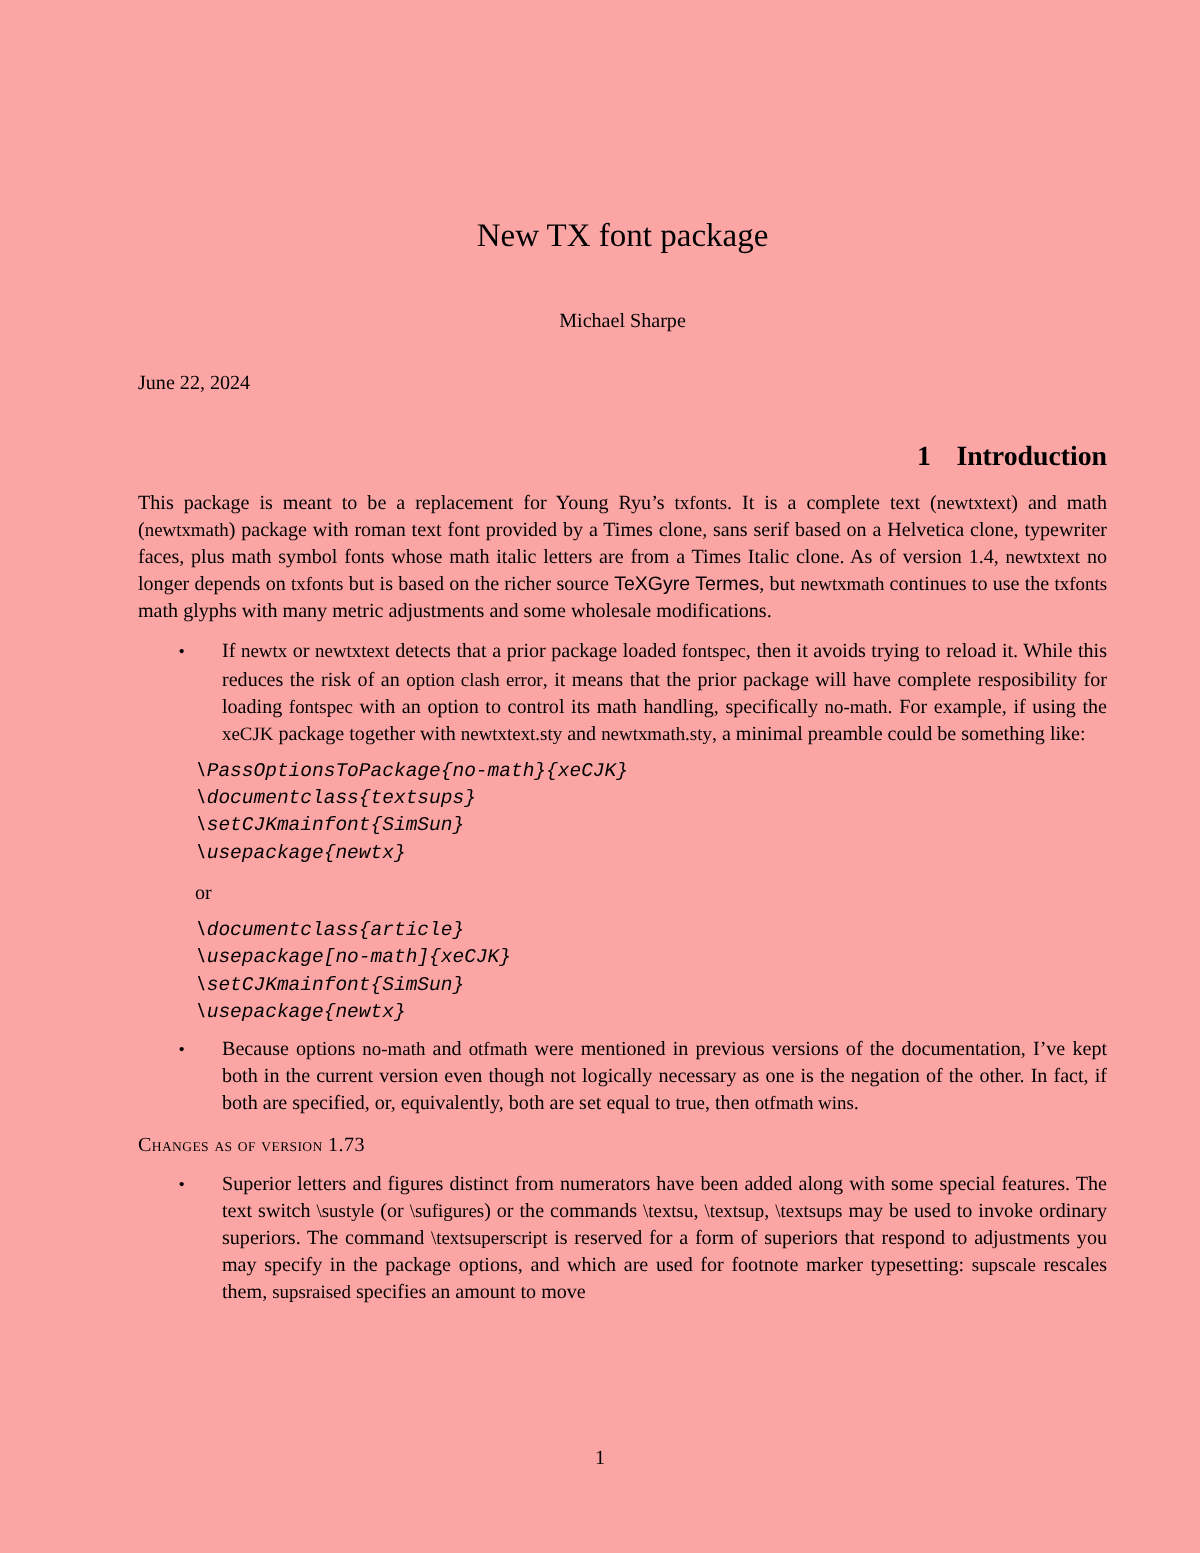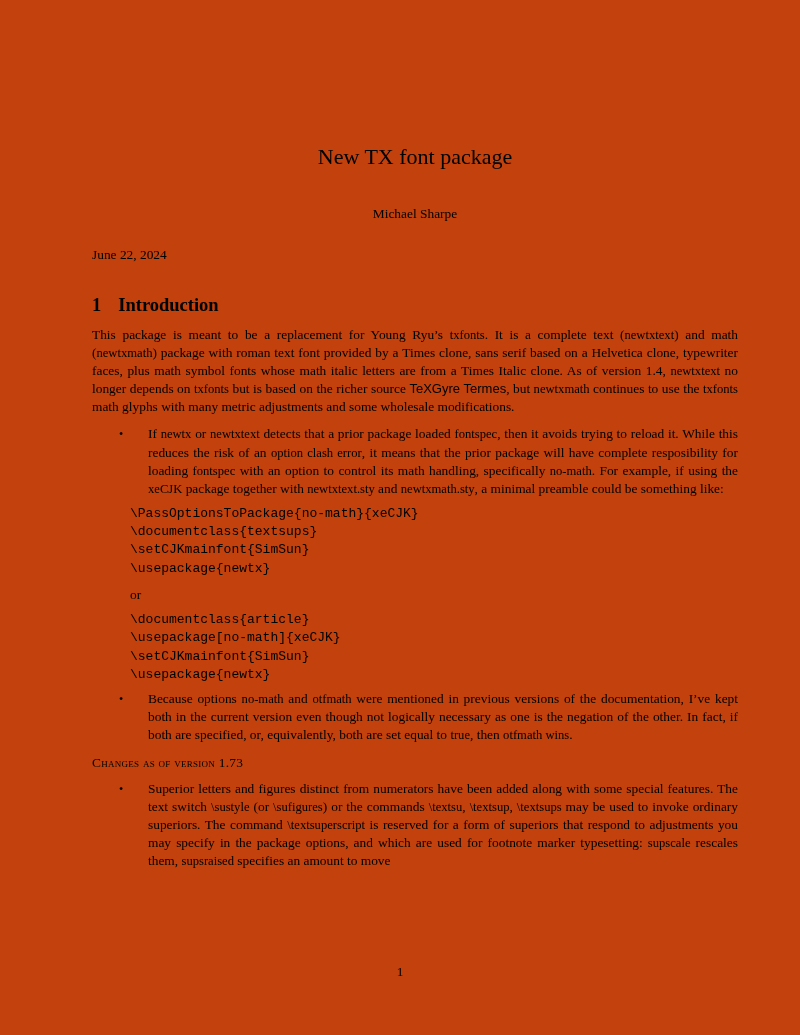--- a/index.html
+++ b/index.html
@@ -2,21 +2,21 @@
 <html><head>
 <meta charset="utf-8">
 <style>
   html, body { margin: 0; padding: 0; background: #ffffff; }
   .page {
     position: relative;
     width: 800px;
     height: 1035px;
     box-sizing: border-box;
     padding: 0 62px 0 92px;
-    background: #c2410c;
+    background: #fca5a5;
     color: #000000;
     font-family: "Liberation Serif", serif;
     font-size: 13.4px;
     line-height: 18.1px;
     overflow: hidden;
   }
   .title {
     margin: 0;
     padding-top: 144px;
     font-size: 22px;
@@ -24,20 +24,21 @@
     font-weight: 400;
     text-align: center;
   }
   .author { margin-top: 35px; text-align: center; line-height: 17px; }
   .date   { margin-top: 24px; text-align: left; line-height: 17px; }
   .section {
     margin: 32px 0 0 0;
     font-size: 18.5px;
     line-height: 21px;
     font-weight: 700;
+    text-align: right;
   }
   .secnum { margin-right: 17px; }
   .body { margin: 10px 0 0 0; }
   .just { text-align: justify; }
   .schead {
     margin-top: 13px;
     line-height: 17px;
     font-variant: small-caps;
     letter-spacing: 0.02em;
   }
@@ -51,20 +52,21 @@
     font-size: 12px;
     line-height: 18.1px;
   }
   .btext { flex: 1; text-align: justify; margin-left: 18px; }
   .code {
     margin: 7px 0 0 38px;
     font-family: "Liberation Mono", monospace;
     font-size: 13px;
     line-height: 18.3px;
     white-space: pre;
+    font-style: italic;
   }
   .orlabel { margin: 8px 0 0 38px; line-height: 18px; }
   .tt { font-family: Liberation Serif, serif; font-size: 12.6px; }
   .sf { font-family: "Liberation Sans", sans-serif; font-size: 13px; }
   .pagenum {
     position: absolute;
     top: 963px;
     left: 0;
     width: 800px;
     text-align: center;

